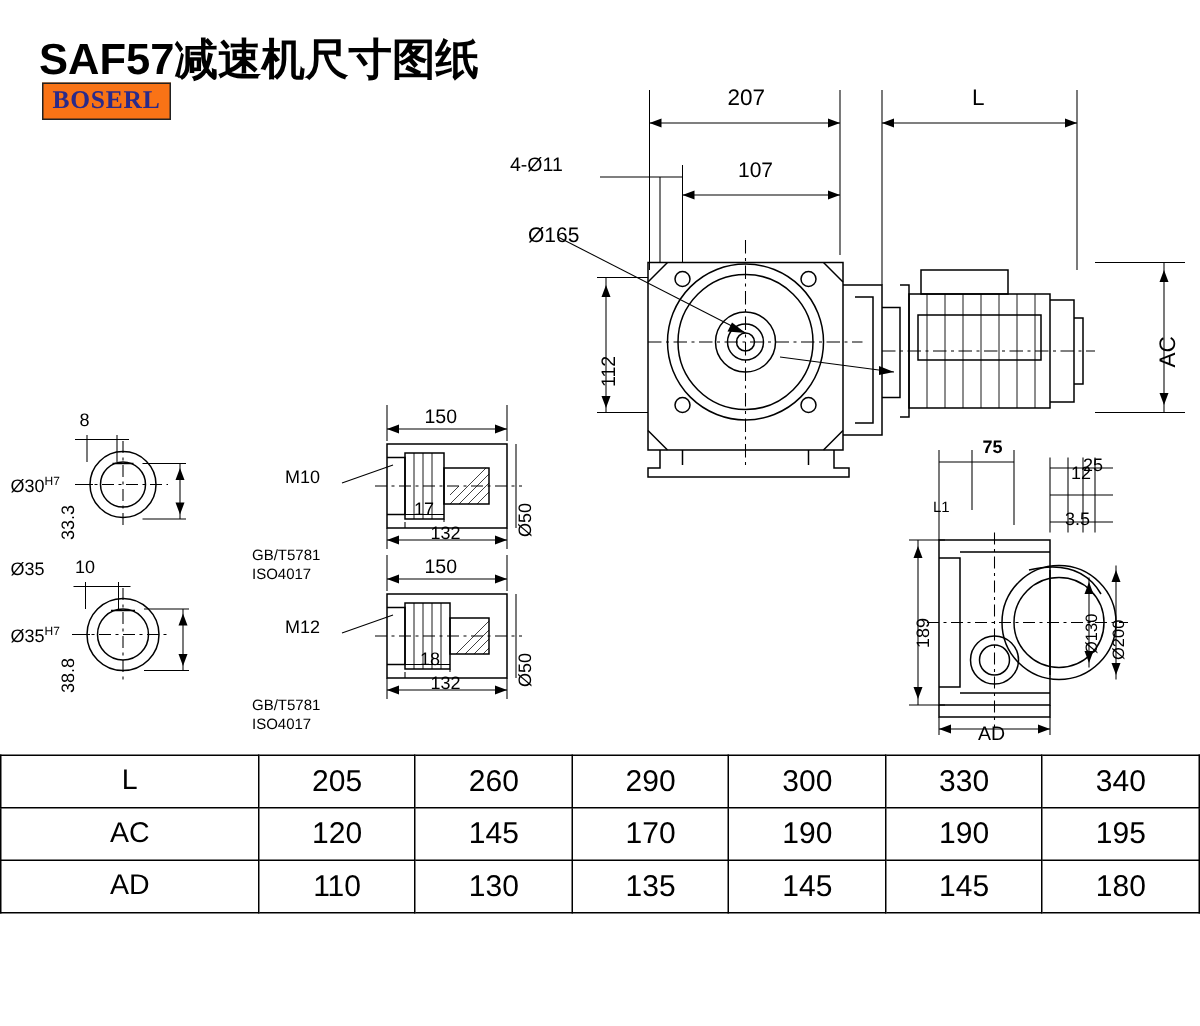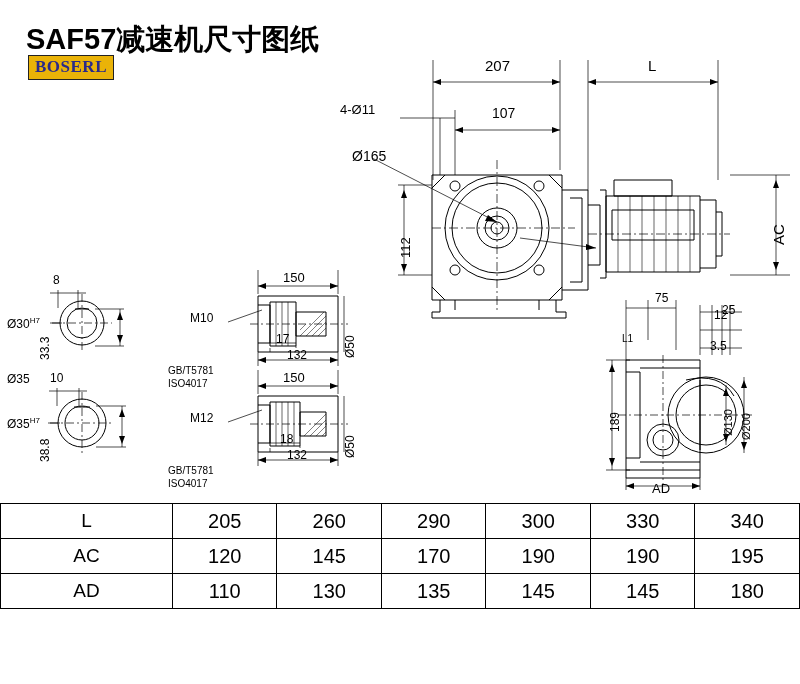--- a/index.html
+++ b/index.html
@@ -21,21 +21,21 @@
     white-space:nowrap;
   }
   
   #logo {
     position:absolute; left:28px; top:55px;
     border:1px solid #222;
     padding:1px 6px 2px 6px;
     font-family:"Liberation Serif", serif;
     font-size:17px; font-weight:bold;
     color:#2a2a8a;
-    background:#eab308;
+    background:#f97316;
     letter-spacing:0.5px;
   }
   .lbl {
     position:absolute;
     font-family:"Liberation Sans", sans-serif;
     font-size:12px;
     white-space:nowrap;
   }
   .lbl.sm { font-size:10px;margin-top:40px; }
   .rot { transform-origin:0 0; }
@@ -422,21 +422,21 @@
 
   <div class="lbl" style="left:283px; top:370px; font-size:13px;">150</div>
   <div class="lbl" style="left:280px; top:432px; font-size:12px;">18</div>
   <div class="lbl" style="left:287px; top:448px; font-size:12px;">132</div>
   <div class="lbl rot" style="left:343px; top:458px; font-size:12px; transform:rotate(-90deg);">Ø50</div>
   <div class="lbl" style="left:190px; top:411px; font-size:12px;">M12</div>
   <div class="lbl sm" style="left:168px; top:425px;">GB/T5781</div>
   <div class="lbl sm" style="left:168px; top:438px;">ISO4017</div>
 
   <div class="lbl sm" style="left:622px; top:293px;">L1</div>
-  <div class="lbl" style="left:655px; top:291px; font-size:12px;">75</div>
+  <div class="lbl" style="left:655px; top:291px; font-size:12px;font-weight:bold;">75</div>
   <div class="lbl" style="left:722px; top:303px; font-size:12px;">25</div>
   <div class="lbl" style="left:714px; top:308px; font-size:12px;">12</div>
   <div class="lbl" style="left:710px; top:339px; font-size:12px;">3.5</div>
   <div class="lbl rot" style="left:608px; top:432px; font-size:12px; transform:rotate(-90deg);">189</div>
   <div class="lbl rot" style="left:722px; top:436px; font-size:11px; transform:rotate(-90deg);">Ø130</div>
   <div class="lbl rot" style="left:740px; top:440px; font-size:11px; transform:rotate(-90deg);">Ø200</div>
   <div class="lbl" style="left:652px; top:481px; font-size:13px;">AD</div>
 
   <table id="spec-table">
     <tbody>

